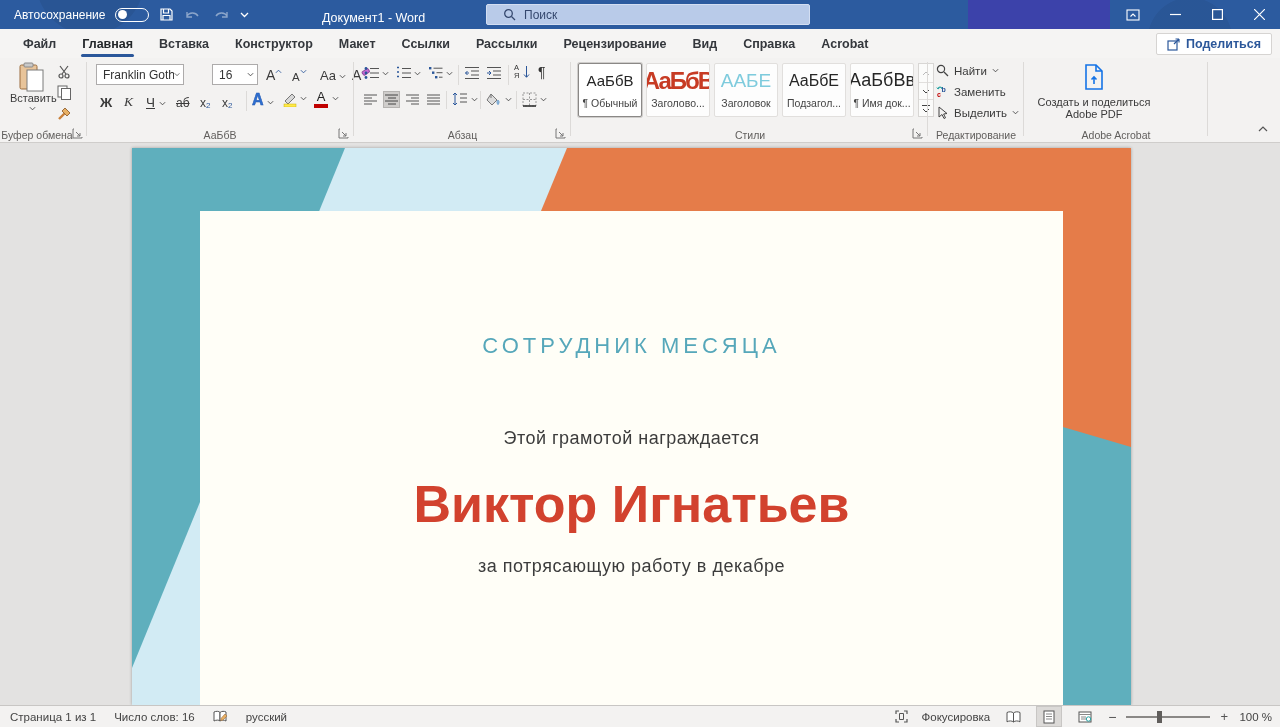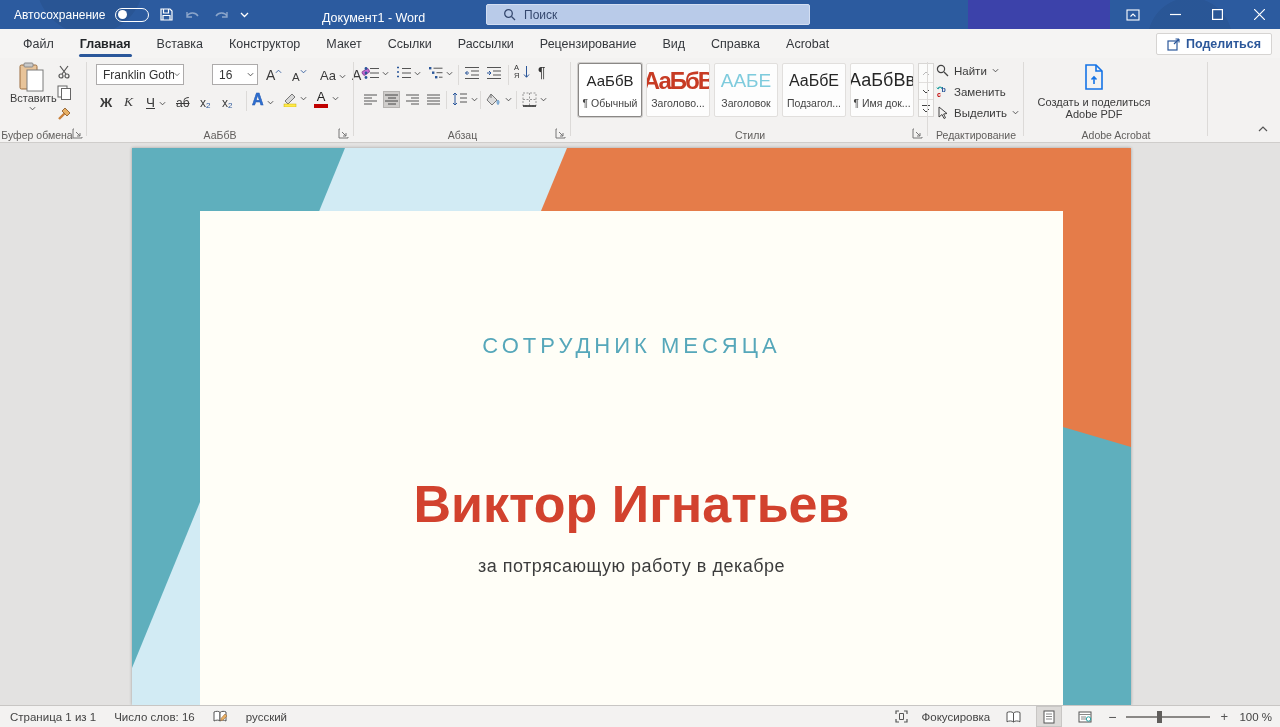--- a/index.html
+++ b/index.html
@@ -18,21 +18,21 @@
   .toggle .knob { position:absolute; left:2px; top:1.5px; width:9px; height:9px; border-radius:50%; background:#fff; }
   .qat-dim { opacity:.45; }
   .doc-title { position:absolute; left:322px; top:0; height:35px; display:flex; align-items:center; font-size:12.5px; }
   .searchbox { position:absolute; left:486px; top:4px; width:324px; height:21px; background:#b9cbe9; border:1px solid #d3def2; border-radius:2px; display:flex; align-items:center; gap:8px; padding-left:16px; color:#35486e; font-size:12px; }
   .account-area { position:absolute; left:968px; top:0; width:142px; height:29px; background:#3c42aa; }
   .win-btns { position:absolute; right:0; top:0; height:29px; display:flex; }
   .win-btn { width:42px; height:29px; display:flex; align-items:center; justify-content:center; }
 
   
   .tabrow { position:absolute; left:0; top:29px; width:1280px; height:29px; background:#f5f4f3; display:flex; align-items:flex-end; padding-left:10px; }
-  .tab { font-size:12.5px; color:#34373c; padding:6px 13px 7px; position:relative; white-space:nowrap; }
+  .tab { font-size:12.5px; color:#34373c; padding:6px 13px 7px; position:relative; white-space:nowrap;font-weight:bold; }
   .tab.active { font-weight:bold; color:#232629; }
   .tab.active:after { content:""; position:absolute; left:12px; right:12px; bottom:1px; height:3px; background:var(--accent,#2b579a); border-radius:2px; }
   .share-btn { position:absolute; right:8px; top:4px; height:22px; background:#fff; border:1px solid #d6d4d2; border-radius:2px; display:flex; align-items:center; gap:6px; padding:0 10px; color:var(--accent,#2b579a); font-weight:bold; font-size:12.5px; }
 
   
   .ribbon { position:absolute; left:0; top:58px; width:1280px; height:85px; background:#f3f2f1; border-bottom:1px solid #cfcdcb; }
   .rgroup { position:absolute; top:0; height:84px; }
   .gsep { position:absolute; top:4px; height:74px; width:1px; background:#dcdad8; }
   .group-label { position:absolute; bottom:1px; left:0; right:0; text-align:center; font-size:10.5px; color:#605e5c; white-space:nowrap; }
   .launcher { position:absolute; bottom:3px; right:3px; width:11px; height:11px; }
@@ -531,20 +531,21 @@
   </div>
 </div>
 
 <div class="docarea">
   <div class="page">
     <div class="shape teal-tl"></div>
     <div class="shape orange-tr"></div>
     <div class="shape teal-right"></div>
     <div class="page-white"></div>
     <div class="cert-line cert-title">СОТРУДНИК МЕСЯЦА</div>
+    <div class="cert-line cert-sub">Этой грамотой награждается</div>
     <div class="cert-line cert-name">Виктор Игнатьев</div>
     <div class="cert-line cert-reason">за потрясающую работу в декабре</div>
   </div>
 </div>
 
 <div class="statusbar">
   <div class="sb-left">
     <span>Страница 1 из 1</span>
     <span>Число слов: 16</span>
     <span>

